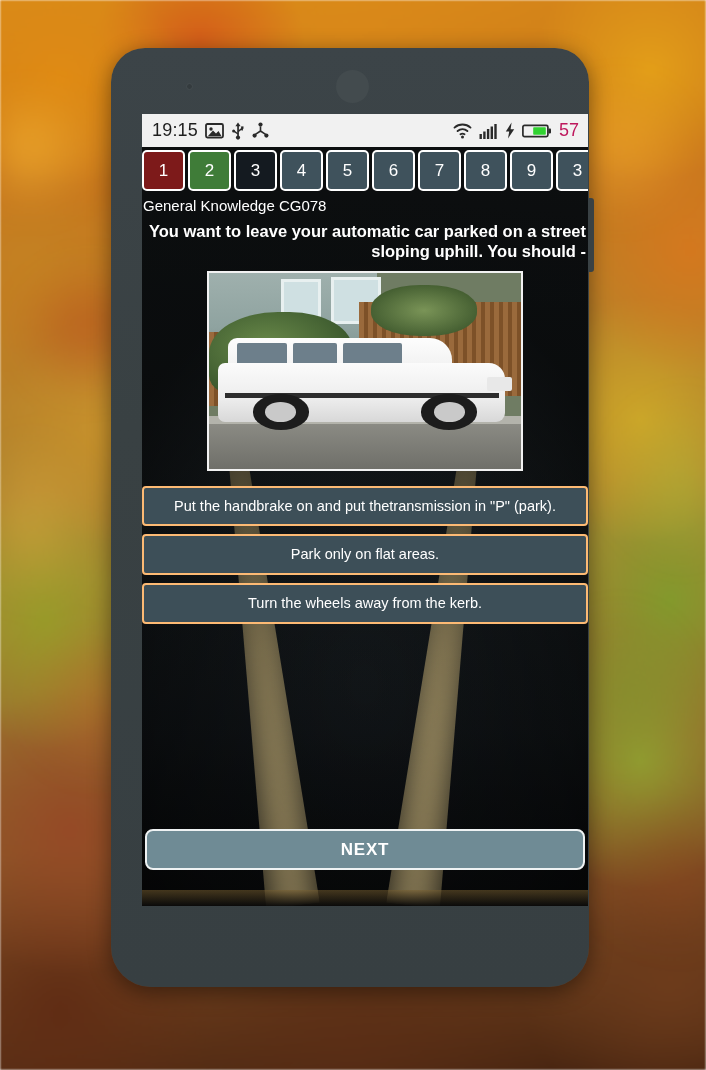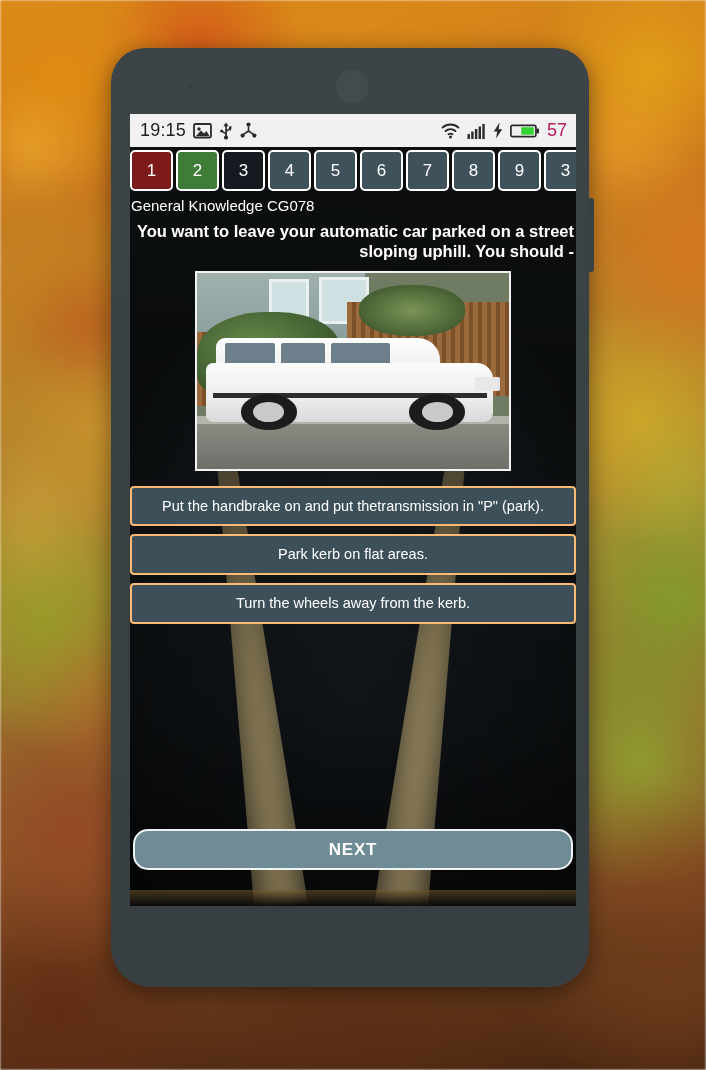--- a/index.html
+++ b/index.html
@@ -87,21 +87,21 @@
     top: 70px;
     width: 33px;
     height: 33px;
     border-radius: 50%;
     background: #434b4e;
   }
 
   
   #screen {
     position: absolute;
-    left: 130px;
+    left: 142px;
     top: 114px;
     width: 446px;
     height: 792px;
     overflow: hidden;
     background: #0d1114;
   }
 
   
   #road-bg {
     position: absolute;
@@ -269,21 +269,21 @@
   
   #next-button {
     position: absolute;
     z-index: 6;
     left: 3px;
     bottom: 36px;
     width: 440px;
     height: 41px;
     background: #6f8b95;
     border: 2px solid #eef2f3;
-    border-radius: 15px;
+    border-radius: 8px;
     color: #ffffff;
     font-size: 17px;
     font-weight: bold;
     letter-spacing: 0.8px;
     display: flex;
     align-items: center;
     justify-content: center;
     cursor: pointer;
   }
   #nav-strip {
@@ -409,20 +409,20 @@
       <div class="sc-wheel sc-w1">
           <i></i>
         </div>
       <div class="sc-wheel sc-w2">
           <i></i>
         </div>
     </div>
 
     <div id="answer-list">
         <div class="answer-btn">Put the handbrake on and put thetransmission in "P" (park).</div>
-        <div class="answer-btn">Park kerb on flat areas.</div>
+        <div class="answer-btn">Park only on flat areas.</div>
         <div class="answer-btn">Turn the wheels away from the kerb.</div>
       </div>
   </div>
 
   <div id="next-button">NEXT</div>
   <div id="nav-strip"></div>
 </div>
 
 </body></html>

